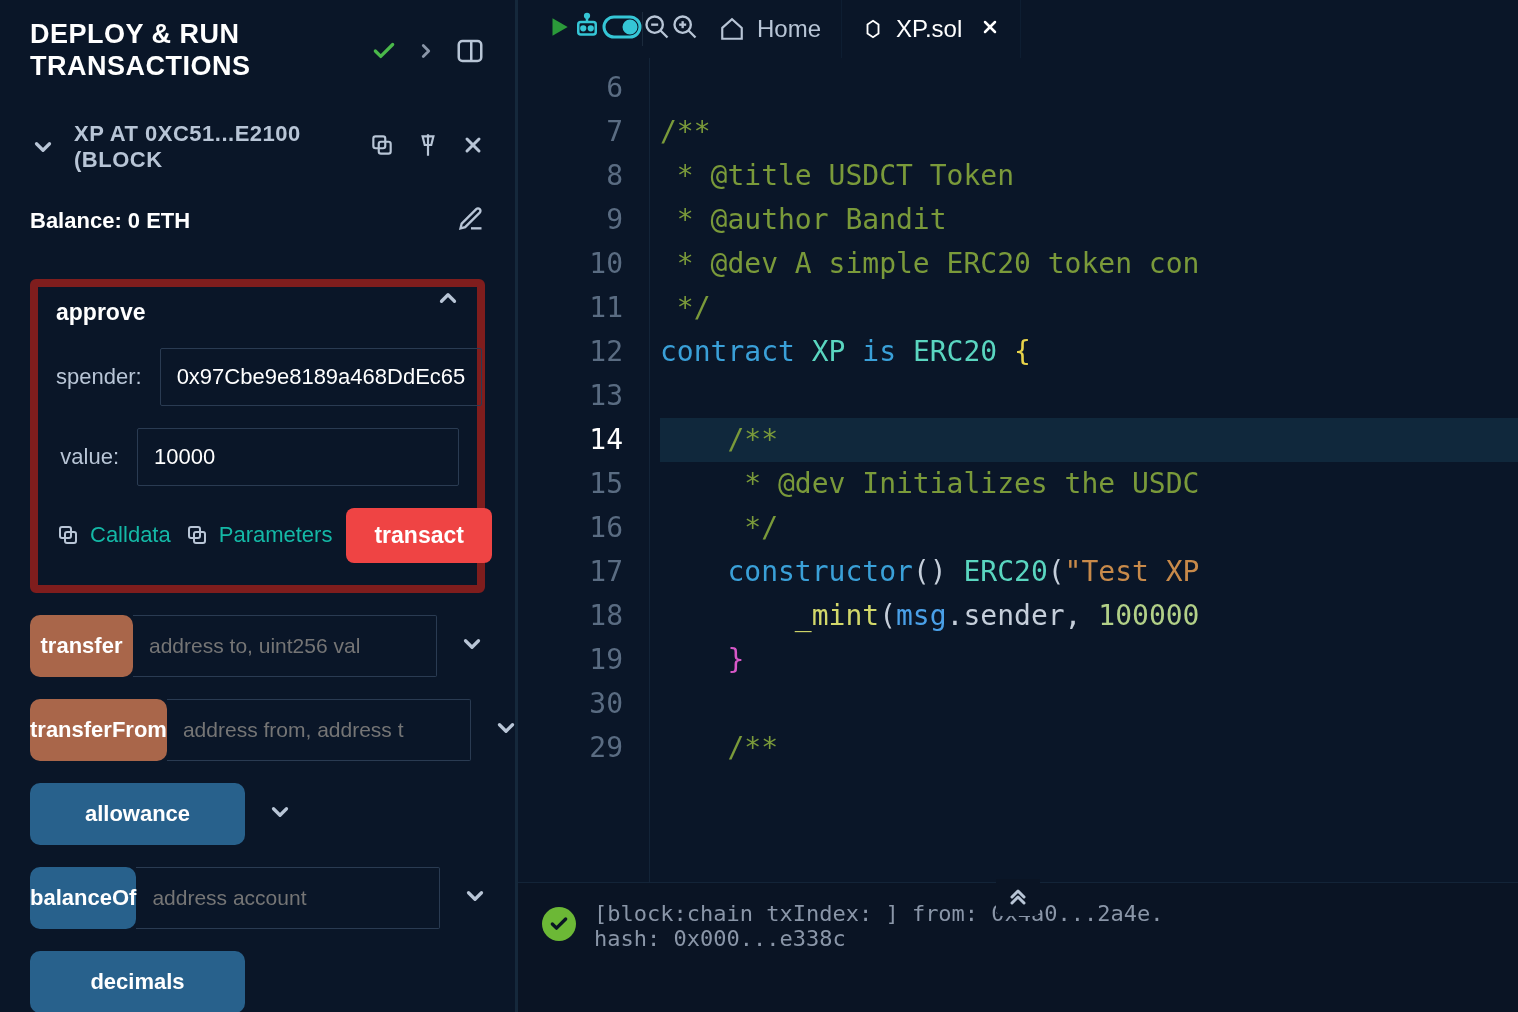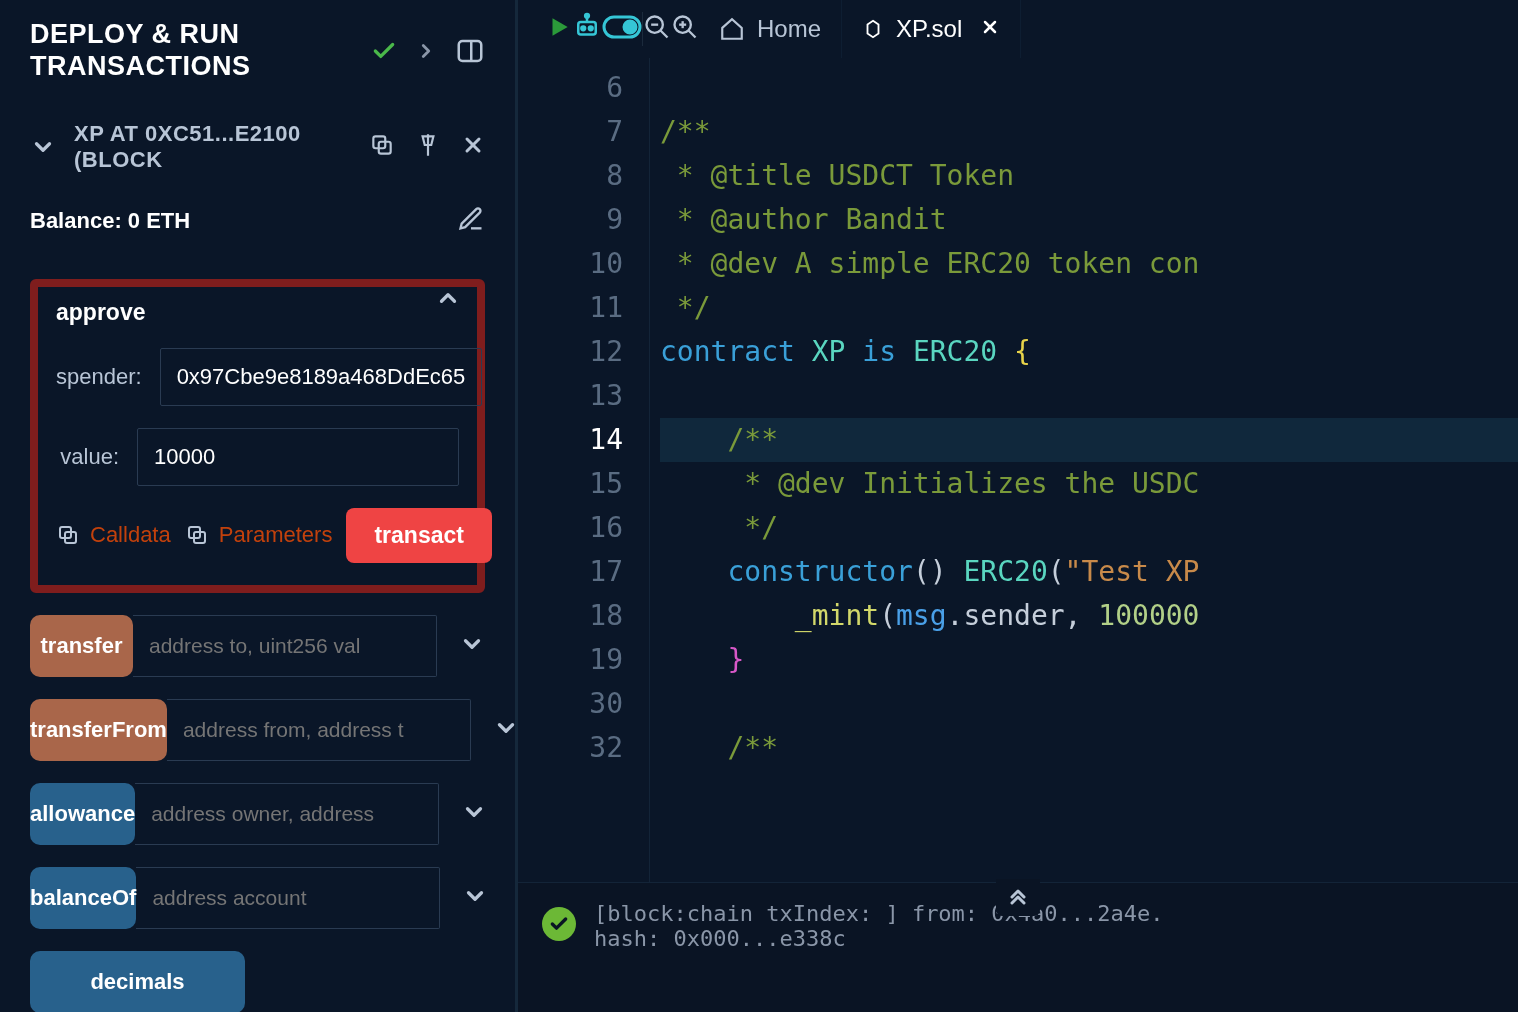--- a/index.html
+++ b/index.html
@@ -106,21 +106,21 @@
     font-family: inherit;
   }
   .approve-actions {
     margin-top: 22px;
     display:flex;
     align-items:center;
     gap: 14px;
   }
   .copy-item {
     display:flex; align-items:center; gap:10px;
-    color:#c2410c; font-size:22px;
+    color:#14b8a6; font-size:22px;
   }
   .transact-btn {
     margin-left:auto;
     background:#ef4444;
     color:#fff;
     font-size:23px;
     font-weight:700;
     border:none;
     border-radius:8px;
     padding: 14px 28px;
@@ -371,21 +371,20 @@
       </div>
       <div class="fn-row">
         <button class="fn-btn orange">transferFrom</button>
         <input class="fn-params" placeholder="address from, address t" style="">
         <span class="fn-expand icon-btn"><svg width="26" height="26" viewBox="0 0 24 24" fill="none" stroke="#b8c5d6" stroke-width="3" stroke-linecap="round" stroke-linejoin="round">
             <polyline points="6 9 12 15 18 9"></polyline>
           </svg></span>
       </div>
       <div class="fn-row">
         <button class="fn-btn blue">allowance</button>
-        <input class="fn-params" placeholder="address owner, address" style="">
         <span class="fn-expand icon-btn"><svg width="26" height="26" viewBox="0 0 24 24" fill="none" stroke="#b8c5d6" stroke-width="3" stroke-linecap="round" stroke-linejoin="round">
             <polyline points="6 9 12 15 18 9"></polyline>
           </svg></span>
       </div>
       <div class="fn-row">
         <button class="fn-btn blue">balanceOf</button>
         <input class="fn-params" placeholder="address account" style="">
         <span class="fn-expand icon-btn"><svg width="26" height="26" viewBox="0 0 24 24" fill="none" stroke="#b8c5d6" stroke-width="3" stroke-linecap="round" stroke-linejoin="round">
             <polyline points="6 9 12 15 18 9"></polyline>
           </svg></span>
@@ -464,21 +463,21 @@
         <div class="ln">11</div>
         <div class="ln">12</div>
         <div class="ln">13</div>
         <div class="ln active">14</div>
         <div class="ln">15</div>
         <div class="ln">16</div>
         <div class="ln">17</div>
         <div class="ln">18</div>
         <div class="ln">19</div>
         <div class="ln">30</div>
-        <div class="ln">32</div>
+        <div class="ln">29</div>
       </div>
     <div class="code" id="code"><div class="line">&nbsp;</div><div class="line"><span class="tok-comment">/**</span></div><div class="line"><span class="tok-comment"> * @title USDCT Token</span></div><div class="line"><span class="tok-comment"> * @author Bandit</span></div><div class="line"><span class="tok-comment"> * @dev A simple ERC20 token con</span></div><div class="line"><span class="tok-comment"> */</span></div><div class="line"><span class="tok-keyword">contract</span> <span class="tok-type">XP</span> <span class="tok-keyword">is</span> <span class="tok-type">ERC20</span> <span class="tok-brace-y">{</span></div><div class="line">&nbsp;</div><div class="line active">    <span class="tok-comment">/**</span></div><div class="line">    <span class="tok-comment"> * @dev Initializes the USDC</span></div><div class="line">    <span class="tok-comment"> */</span></div><div class="line">    <span class="tok-keyword">constructor</span>() <span class="tok-type">ERC20</span>(<span class="tok-string">"Test XP</span></div><div class="line">        <span class="tok-call">_mint</span>(<span class="tok-obj">msg</span>.sender, <span class="tok-number">100000</span></div><div class="line">    <span class="tok-brace-p">}</span></div><div class="line">&nbsp;</div><div class="line">    <span class="tok-comment">/**</span></div></div>
   </div>
 
   <div class="terminal">
     <div class="term-chevrons icon-btn">
       <svg width="24" height="24" viewBox="0 0 24 24" fill="none" stroke="#b8c5d6" stroke-width="3" stroke-linecap="round" stroke-linejoin="round">
           <polyline points="6 14 12 8 18 14"></polyline>
           <polyline points="6 20 12 14 18 20"></polyline>
         </svg>

